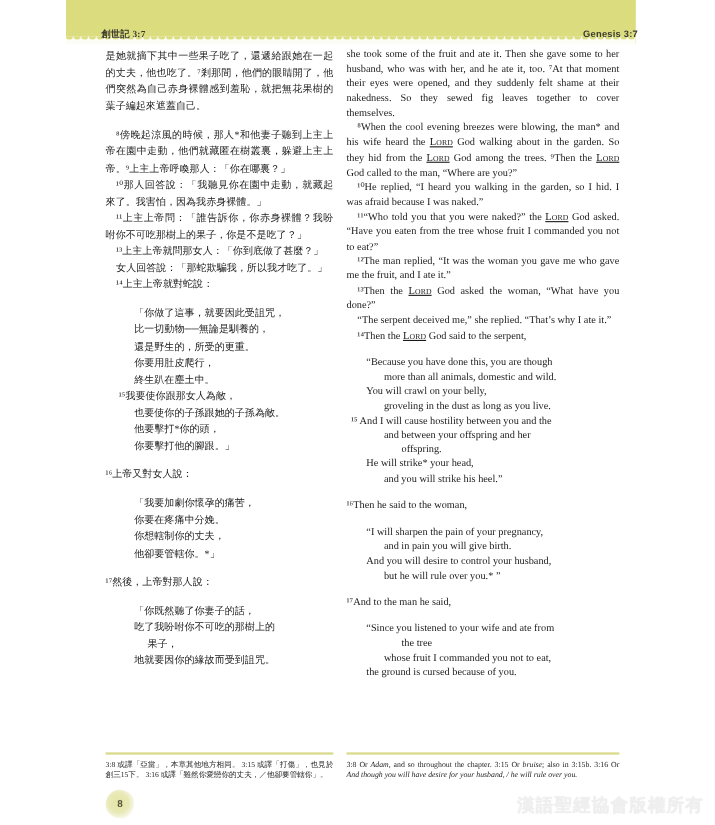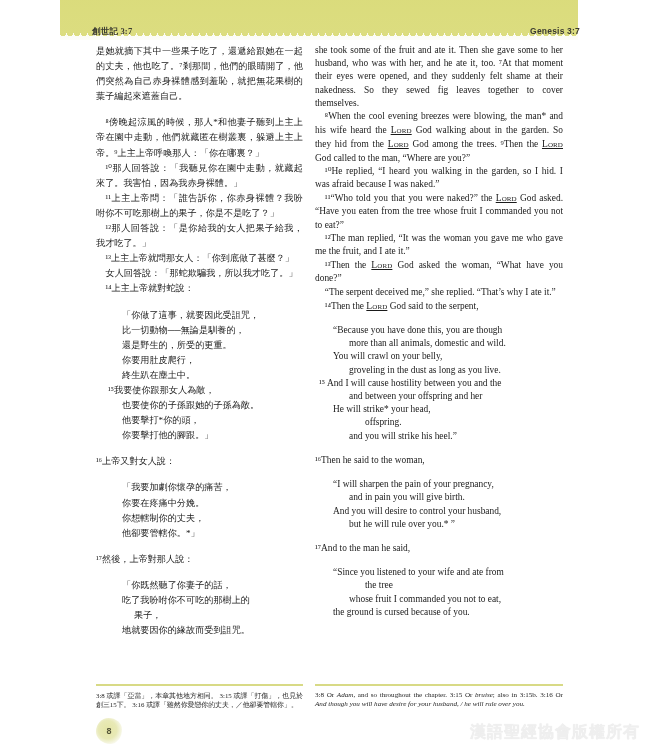--- a/index.html
+++ b/index.html
@@ -175,21 +175,20 @@
 <div class="running-head rh-left">創世記 3:7</div>
 <div class="running-head rh-right">Genesis 3:7</div>
 
 <div class="page-body">
 
   <div class="col col-cn">
     <p class="p">是她就摘下其中一些果子吃了，還遞給跟她在一起的丈夫，他也吃了。⁷剎那間，他們的眼睛開了，他們突然為自己赤身裸體感到羞恥，就把無花果樹的葉子編起來遮蓋自己。</p>
     <p class="p ind gap">⁸傍晚起涼風的時候，那人*和他妻子聽到上主上帝在園中走動，他們就藏匿在樹叢裏，躲避上主上帝。⁹上主上帝呼喚那人：「你在哪裏？」</p>
     <p class="p ind">¹⁰那人回答說：「我聽見你在園中走動，就藏起來了。我害怕，因為我赤身裸體。」</p>
     <p class="p ind">¹¹上主上帝問：「誰告訴你，你赤身裸體？我吩咐你不可吃那樹上的果子，你是不是吃了？」</p>
-    <p class="p ind">¹²那人回答說：「是你給我的女人把果子給我，我才吃了。」</p>
     <p class="p ind">¹³上主上帝就問那女人：「你到底做了甚麼？」</p>
     <p class="p ind">女人回答說：「那蛇欺騙我，所以我才吃了。」</p>
     <p class="p ind">¹⁴上主上帝就對蛇說：</p>
 
     <div class="poem">
       <p class="l">「你做了這事，就要因此受詛咒，</p>
       <p class="l">比一切動物──無論是馴養的，</p>
       <p class="l">還是野生的，所受的更重。</p>
       <p class="l">你要用肚皮爬行，</p>
       <p class="l">終生趴在塵土中。</p>
@@ -228,22 +227,22 @@
     <p class="p ind">“The serpent deceived me,” she replied. “That’s why I ate it.”</p>
     <p class="p ind">¹⁴Then the <span class="sc">Lord</span> God said to the serpent,</p>
 
     <div class="poem">
       <p class="l">“Because you have done this, you are though</p>
       <p class="l l2">more than all animals, domestic and wild.</p>
       <p class="l">You will crawl on your belly,</p>
       <p class="l l2">groveling in the dust as long as you live.</p>
       <p class="l lv">¹⁵ And I will cause hostility between you and the</p>
       <p class="l l2">and between your offspring and her</p>
+      <p class="l l3">offspring.</p>
       <p class="l">He will strike* your head,</p>
-      <p class="l l3">offspring.</p>
       <p class="l l2">and you will strike his heel.”</p>
     </div>
 
     <p class="p gap">¹⁶Then he said to the woman,</p>
 
     <div class="poem">
       <p class="l">“I will sharpen the pain of your pregnancy,</p>
       <p class="l l2">and in pain you will give birth.</p>
       <p class="l">And you will desire to control your husband,</p>
       <p class="l l2">but he will rule over you.* ”</p>

